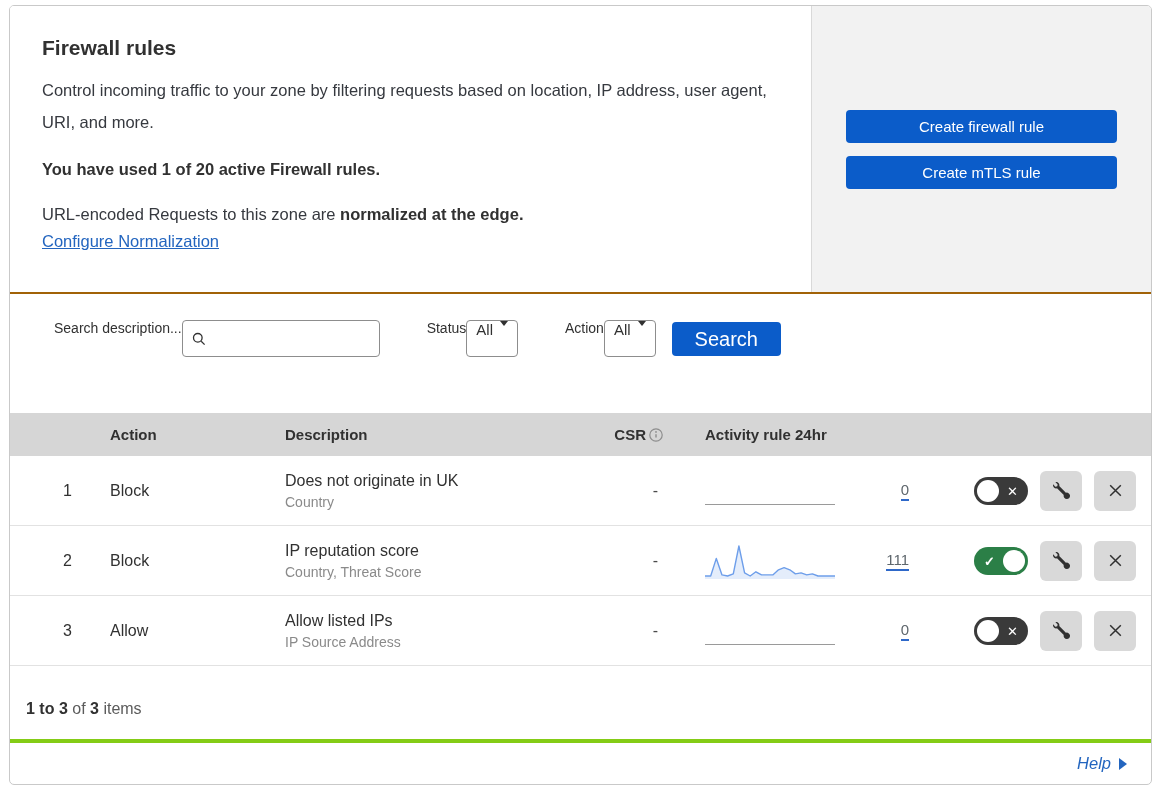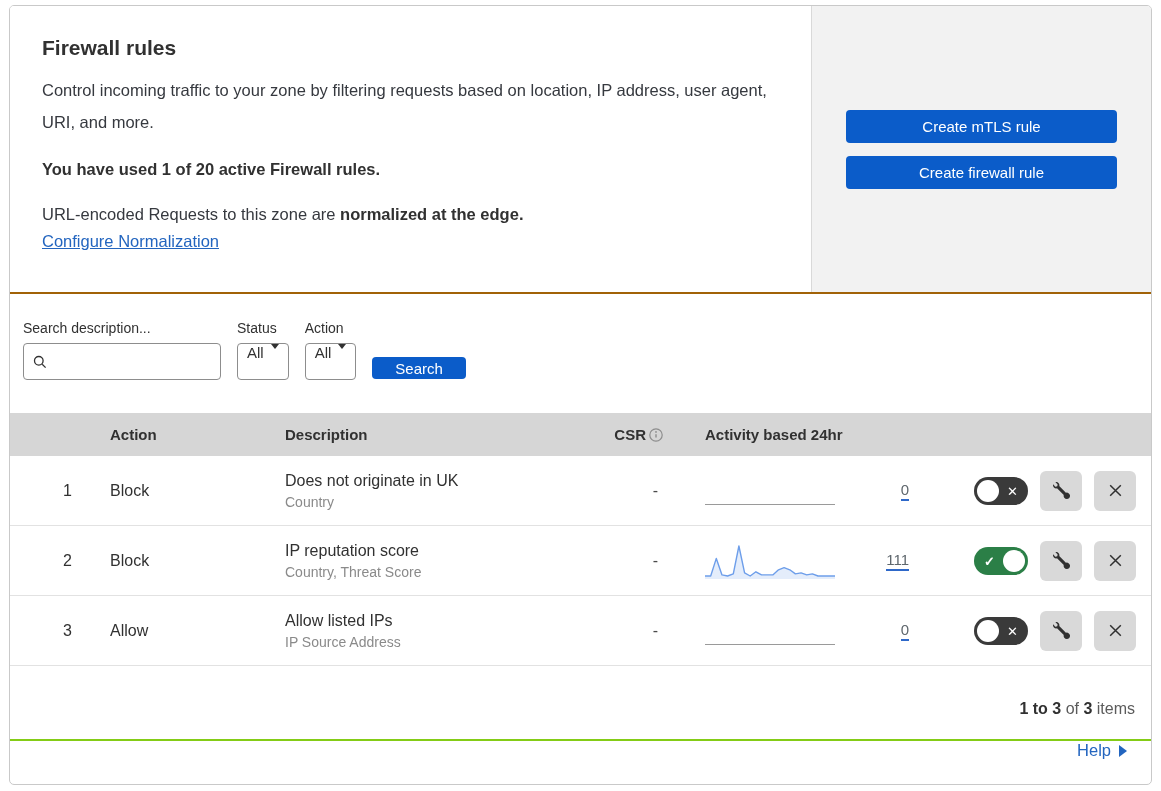--- a/index.html
+++ b/index.html
@@ -38,44 +38,44 @@
     display: block; width: 100%; height: 33px;
     background: #0b5cc9; color: #fff;
     border: none; border-radius: 4px;
     font-family: "Liberation Sans", sans-serif;
     font-size: 15px; cursor: pointer;
   }
 
   
   .filter-bar { position: relative; height: 119px; padding: 26px 16px 0 13px; flex: 0 0 auto; }
   .filter-groups { display: flex; align-items: flex-end; gap: 16px; }
-  .fgroup { display: flex; flex-direction: column; }
+  .fgroup { display: flex; flex-direction: row; margin-left: 31px; }
   .flabel { font-size: 14px; margin-bottom: 7px; color: #313131; }
   .search-box {
     width: 198px; height: 37px; border: 1px solid #8d8d8d; border-radius: 4px;
     display: flex; align-items: center; padding: 0 8px; background: #fff;
   }
   .search-box input {
     border: none; outline: none; flex: 1; min-width: 0;
     font-family: "Liberation Sans", sans-serif; font-size: 15px; margin-left: 6px;
   }
   .select {
     height: 37px; border: 1px solid #8d8d8d; border-radius: 4px; background: #fff;
     display: flex; gap: 7px; padding: 0 9px;
     font-size: 15px; cursor: pointer;
   }
   .caret-down {
     width: 0; height: 0;
     border-left: 4px solid transparent; border-right: 4px solid transparent;
     border-top: 5px solid #313131;
   }
   .btn-search {
-    height: 22px; padding: 0 23px; margin-bottom: 1px;
+    height: 34px; padding: 0 23px; margin-bottom: 1px;
     background: #0b5cc9; color: #fff; border: none; border-radius: 4px;
-    font-family: "Liberation Sans", sans-serif; font-size: 15px; cursor: pointer;
+    font-family: "Liberation Sans", sans-serif; font-size: 20px; cursor: pointer;
   }
   .btn-ordering {
     position: absolute; right: 17px; top: 50px;
     height: 38px; padding: 0 17px;
     background: #d9d9d9; border: none; border-radius: 6px;
     display: flex; align-items: center; gap: 9px;
     font-family: "Liberation Sans", sans-serif; font-size: 15.5px; color: #313131; cursor: pointer;
   }
 
   
@@ -109,48 +109,48 @@
   .tg-glyph { position: absolute; top: 50%; transform: translateY(-50%); color: #fff; font-size: 13px; line-height: 1; display: none; }
   .toggle.off .tg-cross { display: block; right: 10px; }
   .toggle.on  .tg-check { display: block; left: 10px; font-weight: 700; }
 
   .icon-btn {
     width: 42px; height: 40px; border: none; border-radius: 6px;
     background: #d9d9d9; display: flex; align-items: center; justify-content: center; cursor: pointer;
   }
 
   
-  .table-footer { height: 73px; padding: 34px 16px 0; font-size: 16px; flex: 0 0 auto; text-align: right; }
+  .table-footer { height: 73px; padding: 34px 16px 0; font-size: 16px; flex: 0 0 auto; }
   .table-footer .b { font-weight: 700; color: #313131; }
   .table-footer .n { color: #5b5b5b; }
   .help-bar {
-    border-top: 2px solid #84cc16; height: 45px; flex: 0 0 auto;
-    display: flex; align-items: flex-start; justify-content: flex-end; padding-right: 24px;
+    border-top: 4px solid #84cc16; height: 45px; flex: 0 0 auto;
+    display: flex; align-items: center; justify-content: flex-end; padding-right: 24px; font-style: italic;
   }
   .help-link { display: flex; align-items: center; gap: 8px; color: #2365bf; font-size: 16.5px; text-decoration: none; cursor: pointer; }
   .help-arrow { width: 0; height: 0; border-top: 6px solid transparent; border-bottom: 6px solid transparent; border-left: 8px solid #2365bf; }
 
   svg { display: block; }
 </style>
 </head>
 <body>
 
 <div class="card">
 
   <div class="header-row">
     <div class="header-left">
       <h1 class="page-title">Firewall rules</h1>
       <p class="desc">Control incoming traffic to your zone by filtering requests based on location, IP address, user agent, URI, and more.</p>
       <p class="usage">You have used 1 of 20 active Firewall rules.</p>
       <p class="norm-line"><span>URL-encoded Requests to this zone are </span><b>normalized at the edge.</b></p>
       <a class="link">Configure Normalization</a>
     </div>
     <div class="header-right">
+      <button class="btn-primary">Create firewall rule</button>
       <button class="btn-primary">Create mTLS rule</button>
-      <button class="btn-primary">Create firewall rule</button>
     </div>
   </div>
 
   <div class="filter-bar">
     <div class="filter-groups">
       <div class="fgroup">
         <span class="flabel">Search description...</span>
         <div class="search-box">
           <span>
             <svg width="16" height="16" viewBox="0 0 16 16">
@@ -186,21 +186,21 @@
     <div class="th-csr">
       <span>CSR</span>
       <span>
         <svg width="16" height="16" viewBox="0 0 16 16">
             <circle cx="8" cy="8" r="6.2" fill="none" stroke="#8d8d8d" stroke-width="1.2"></circle>
             <path d="M8 7.2v3.4" stroke="#8d8d8d" stroke-width="1.4"></path>
             <circle cx="8" cy="4.9" r="0.9" fill="#8d8d8d"></circle>
           </svg>
       </span>
     </div>
-    <div class="th-activity">Activity based 24hr</div>
+    <div class="th-activity">Activity rule 24hr</div>
     <div></div>
   </div>
 
   <div class="grid-row trow">
     <div class="cell-num">1</div>
     <div class="cell-action">Block</div>
     <div class="cell-desc">
       <div class="d-title">Does not originate in UK</div>
       <div class="d-sub">Country</div>
     </div>

